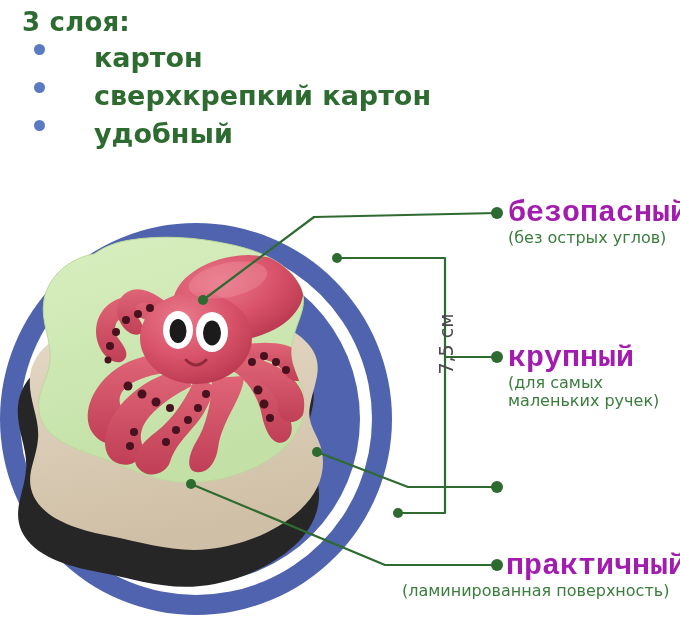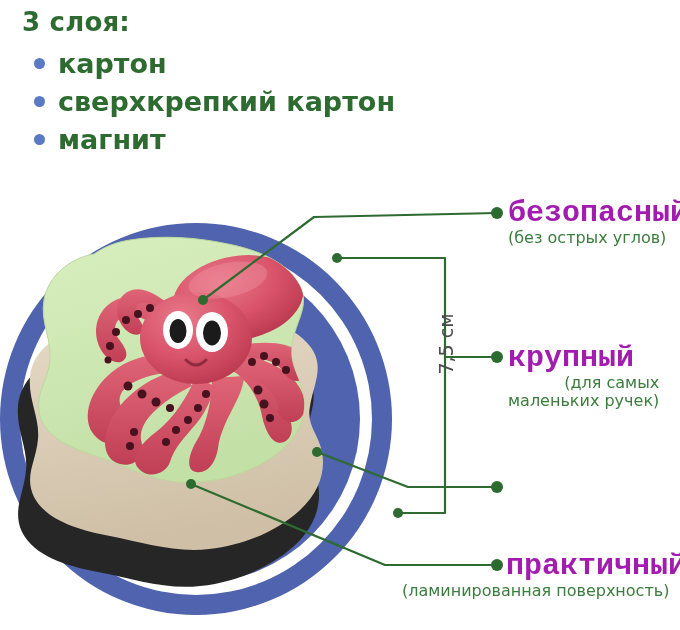--- a/index.html
+++ b/index.html
@@ -31,22 +31,23 @@
     white-space: nowrap;
   }
   .hdr-list {
     position: absolute;
     left: 34px;
     top: 44px;
     width: 420px;
   }
   .hdr-item {
     display: flex;
-    align-items: center;
+    align-items: flex-start;
     height: 38px;
+    gap: 36px;
   }
   .hdr-bullet {
     width: 11px;
     height: 11px;
     border-radius: 50%;
     background: #5b7ac4;
     flex: 0 0 auto;
     margin-right: 13px;
   }
   .hdr-label {
@@ -83,21 +84,21 @@
     font-size: 16px;
     color: #3a7d3d;
     line-height: 1.15;
   }
 
   #co-safe    { left: 508px; top: 198px; }
   #co-big     { left: 508px; top: 343px; }
   #co-comfy   { left: 508px; top: 471px; }
   #co-practic { left: 506px; top: 551px; }
 
-  #co-big .co-sub   { text-align: right; }
+  #co-big .co-sub   { text-align: left; }
   #co-comfy .co-sub { margin-left: -18px; }
   #co-practic .co-sub { margin-left: -104px; }
 
   
   #dim-label {
     position: absolute;
     left: 401px;
     top: 333px;
     width: 90px;
     text-align: center;
@@ -121,21 +122,21 @@
     <div class="hdr-item">
       <span class="hdr-bullet"></span>
       <span class="hdr-label">картон</span>
     </div>
     <div class="hdr-item">
       <span class="hdr-bullet"></span>
       <span class="hdr-label">сверхкрепкий картон</span>
     </div>
     <div class="hdr-item">
       <span class="hdr-bullet"></span>
-      <span class="hdr-label">магнит</span>
+      <span class="hdr-label">удобный</span>
     </div>
   </div>
 
   <svg id="artwork" viewBox="0 0 400 450" width="400" height="450">
     <defs>
       <radialGradient id="gHead" cx="38%" cy="28%" r="78%">
         <stop offset="0%" stop-color="#e8798a"></stop>
         <stop offset="55%" stop-color="#d9536a"></stop>
         <stop offset="100%" stop-color="#b9384f"></stop>
       </radialGradient>

